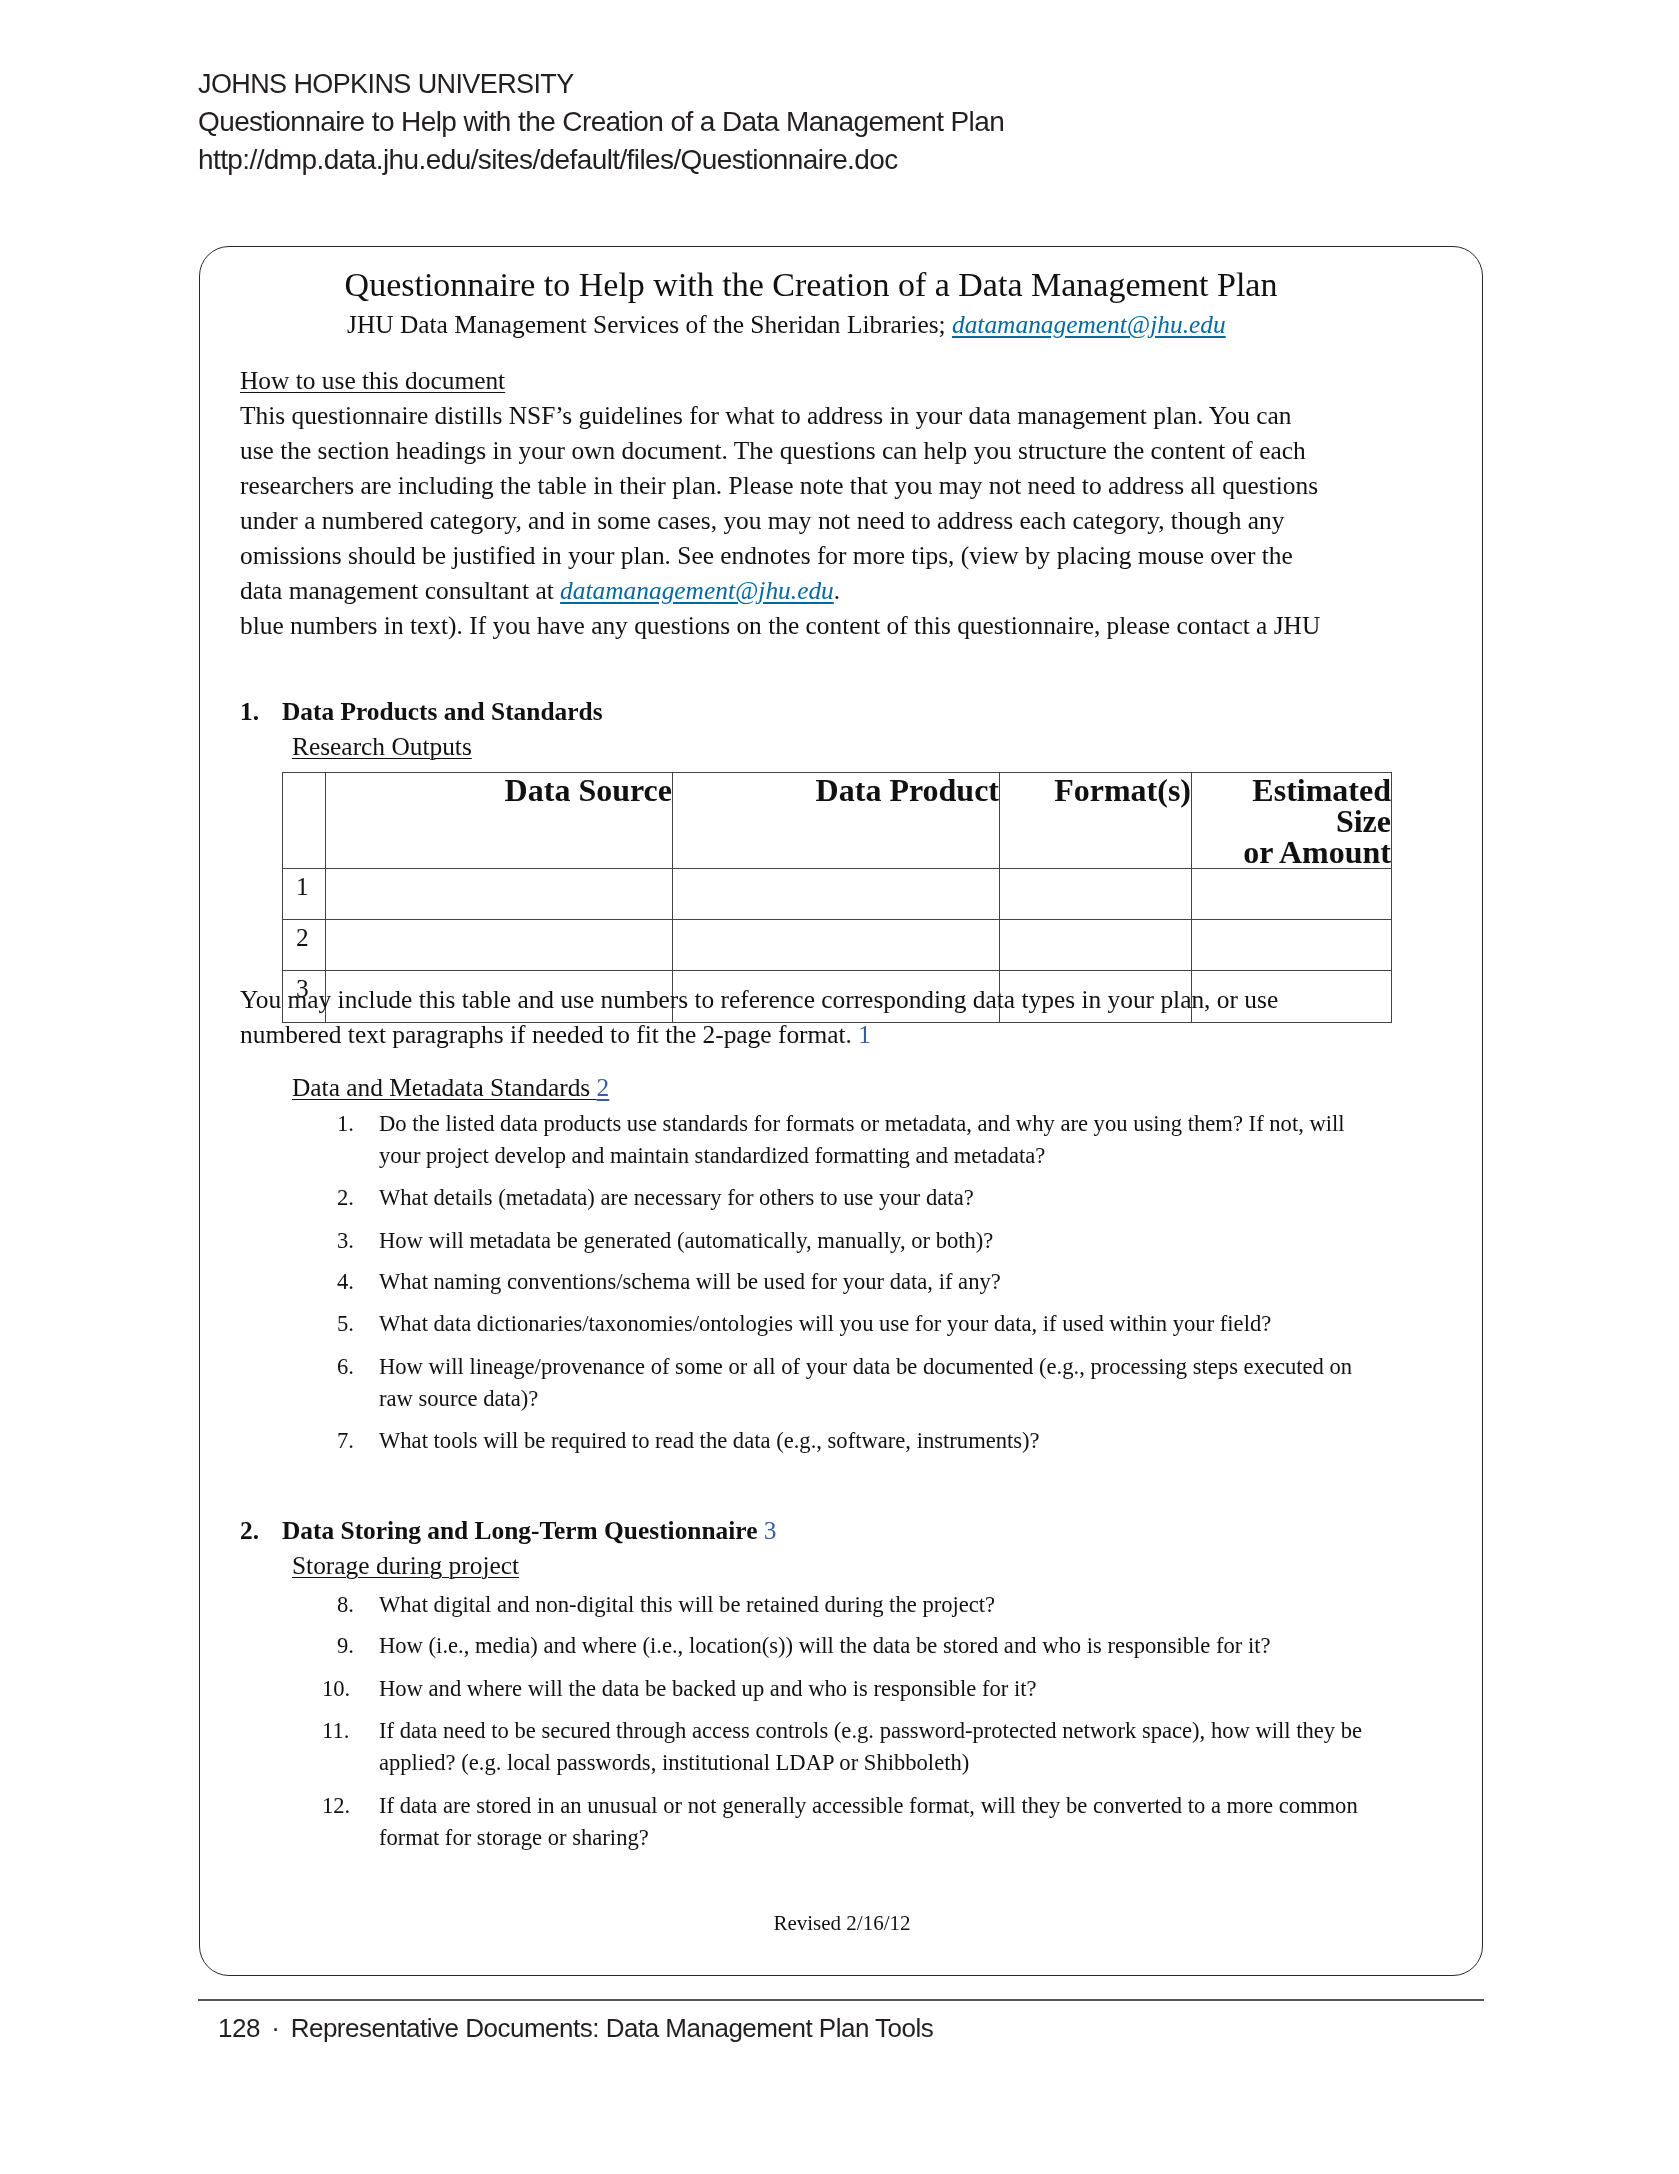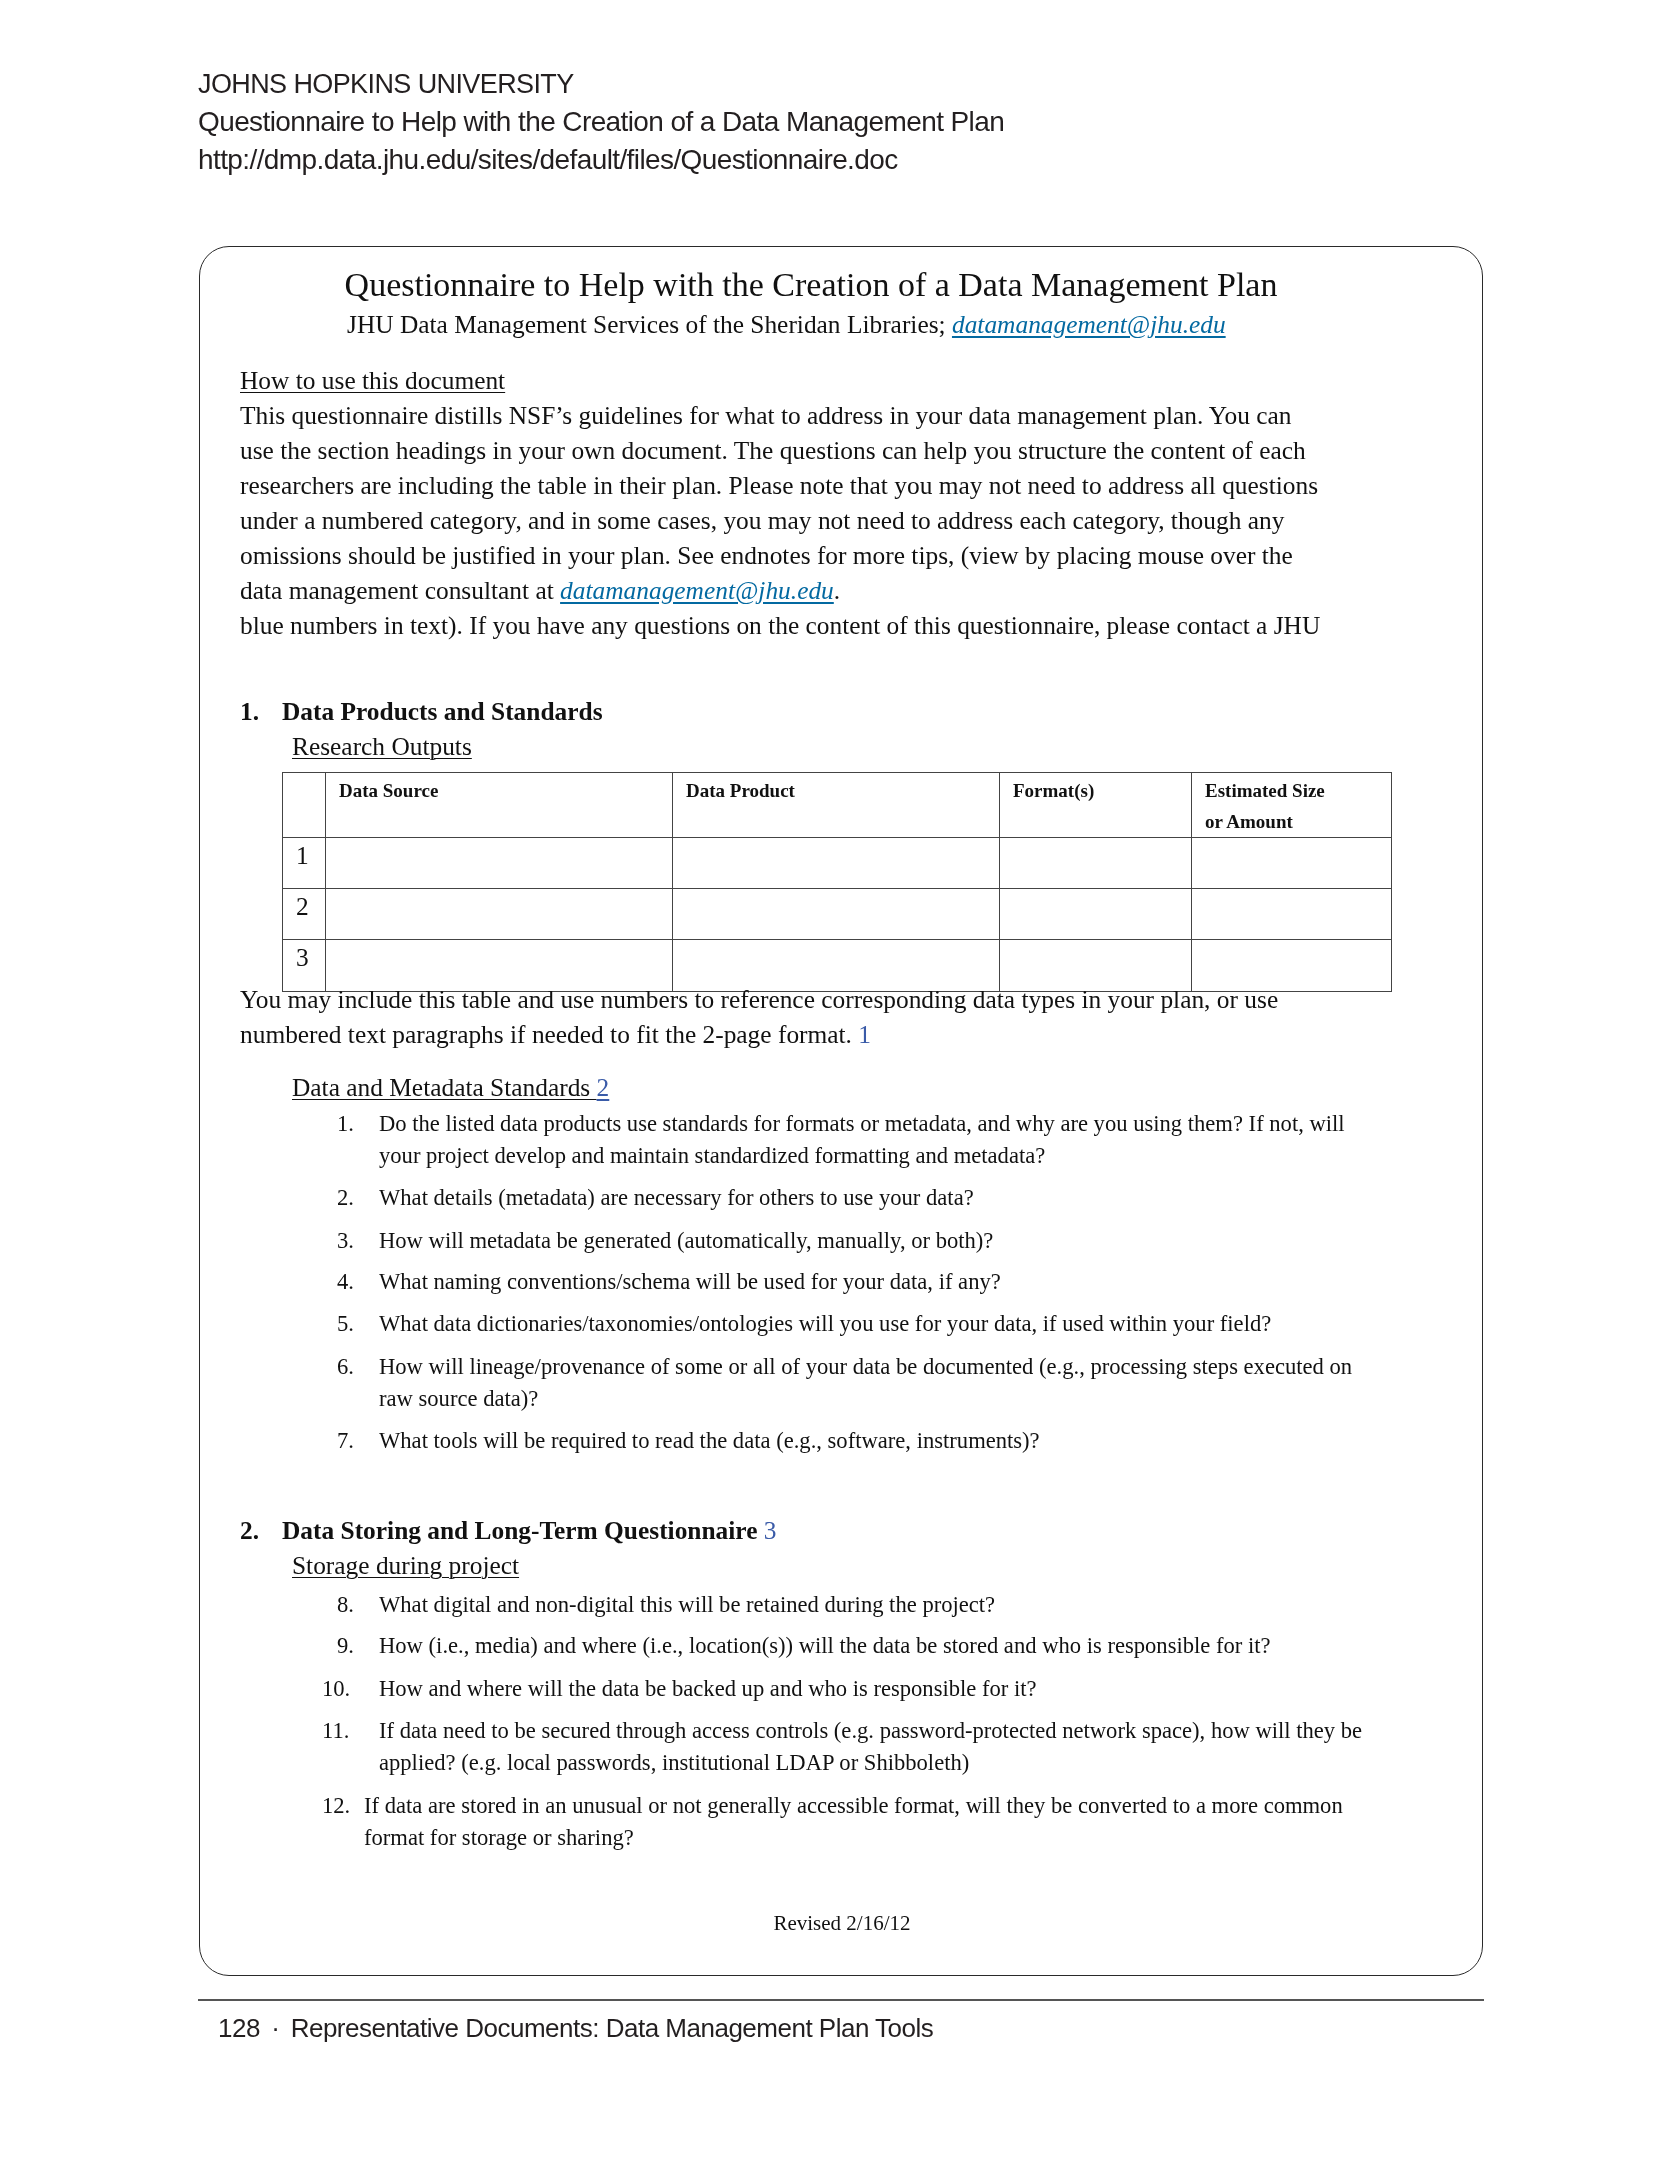--- a/index.html
+++ b/index.html
@@ -18,22 +18,22 @@
   a.link, .link { color: #0369a1; text-decoration: underline; text-underline-offset: 2.8px; font-style: italic; }
   .note { color: #3a5ba8; }
   .note-u { color: #3a5ba8; text-decoration: underline; text-underline-offset: 2.8px; }
   .h1 { font-size: 25.4px; font-weight: bold; }
   .li { font-size: 22.6px; line-height: 32px; }
   .li .num { position: absolute; left: 0; }
   .li .txt { position: absolute; left: 42px; white-space: normal; width: 1008px; }
   table.rt { position: absolute; left: 282px; top: 772px; border-collapse: collapse; }
   table.rt td { border: 1.9px solid #444; padding: 0; vertical-align: top;
                 font-family: "Liberation Serif", "DejaVu Serif", serif; font-size: 25.4px; line-height: 31px; }
-  table.rt th { border: 1.9px solid #444; padding: 1.9px 0 0 13px; vertical-align: top; text-align: left;
-                font-family: "Liberation Serif", "DejaVu Serif", serif; font-size: 19px; line-height: 31px; font-weight: bold; }
+  table.rt th { border: 1.9px solid #444; padding: 1.9px 0 0 13px; vertical-align: top; text-align: right;
+                font-family: "Liberation Serif", "DejaVu Serif", serif; font-size: 32px; line-height: 31px; font-weight: bold; }
   table.rt td.idx { padding: 1.9px 0 0 13px; }
   .rule { position: absolute; left: 198px; top: 1999px; width: 1286px; height: 1.9px; background: #555; }
   .footer { font-size: 26px; letter-spacing: -0.5px; margin-left: 20px; }
 </style>
 </head>
 <body>
 
 <div class="abs sans hdr bold" style="left:198px; top:69px;">JOHNS HOPKINS UNIVERSITY</div>
 <div class="abs sans hdr" style="left:198px; top:106px;">Questionnaire to Help with the Creation of a Data Management Plan</div>
 <div class="abs sans hdr" style="left:198px; top:144px;">http://dmp.data.jhu.edu/sites/default/files/Questionnaire.doc</div>
@@ -148,21 +148,21 @@
     <div class="abs serif li" style="left: 322px; top: 1673px;">
       <span class="num">10.</span>
       <span class="txt" style="left: 57px;">How and where will the data be backed up and who is responsible for it?</span>
     </div>
     <div class="abs serif li" style="left: 322px; top: 1715px;">
       <span class="num">11.</span>
       <span class="txt" style="left: 57px;">If data need to be secured through access controls (e.g. password-protected network space), how will they be applied? (e.g. local passwords, institutional LDAP or Shibboleth)</span>
     </div>
     <div class="abs serif li" style="left: 322px; top: 1790px;">
       <span class="num">12.</span>
-      <span class="txt" style="left: 42px;">If data are stored in an unusual or not generally accessible format, will they be converted to a more common format for storage or sharing?</span>
+      <span class="txt" style="left: 57px;">If data are stored in an unusual or not generally accessible format, will they be converted to a more common format for storage or sharing?</span>
     </div>
   </div>
 
 <div class="abs serif" style="left:199px; top:1911px; width:1286px; text-align:center; font-size:21px;">Revised 2/16/12</div>
 
 <div class="rule"></div>
 <div class="abs sans footer" style="left:198px; top:2013px;"><span>128</span><span style="padding:0 11.3px;">·</span><span>Representative Documents:  Data Management Plan Tools</span></div>
 
 
 </body></html>

